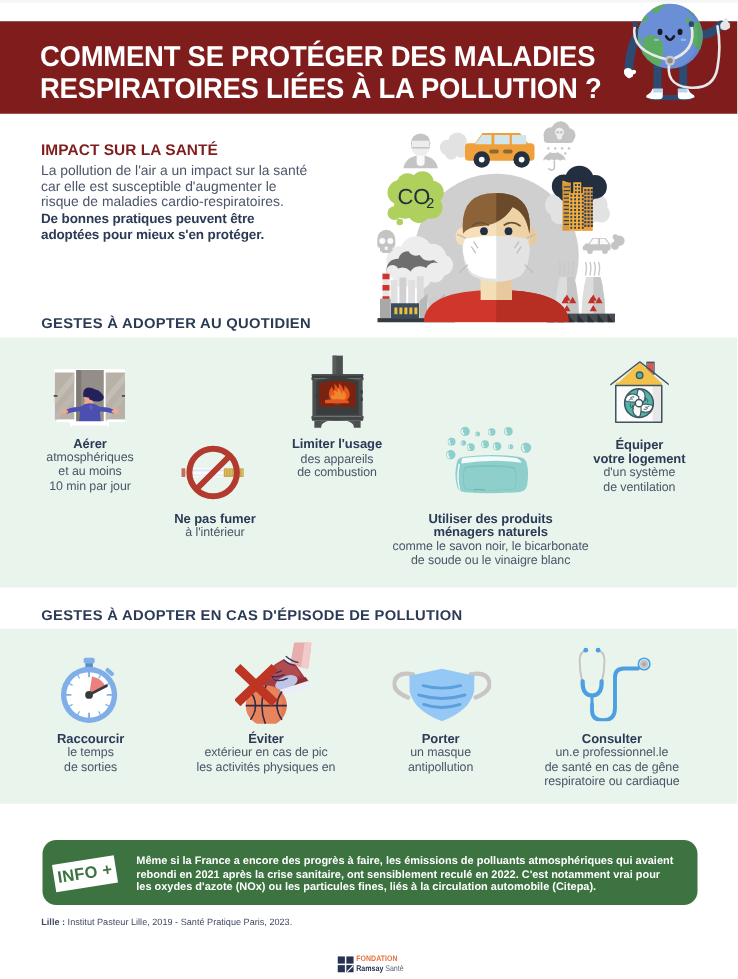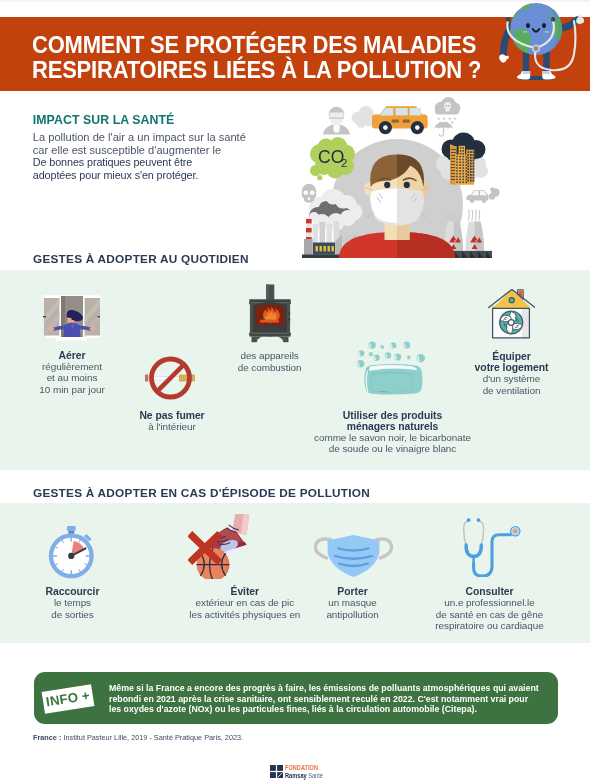--- a/index.html
+++ b/index.html
@@ -6,33 +6,33 @@
   html,body{margin:0;padding:0;}
   body{
     width:590px;height:783px;overflow:hidden;background:#ffffff;
     font-family:"Liberation Sans",sans-serif;
     -webkit-font-smoothing:antialiased;
   }
   .page{position:relative;width:590px;height:783px;background:#fff;}
   .topstrip{position:absolute;left:0;top:0;width:590px;height:2px;background:#f4f4f4;}
 
   
-  .banner{position:absolute;left:0;top:17px;width:590px;height:74px;background:#c2410c;}
+  .banner{position:absolute;left:0;top:17px;width:590px;height:74px;background:#7f1d1d;}
   .banner-title{
     position:absolute;left:32px;top:16px;width:500px;white-space:nowrap;
     color:#ffffff;font-weight:700;font-size:23px;line-height:24.6px;transform:scaleX(0.955);transform-origin:left top;
     letter-spacing:-0.2px;
   }
   .globe{position:absolute;left:490px;top:-1px;width:100px;height:92px;overflow:visible;}
 
   
   .impact{position:absolute;left:32.8px;top:113px;width:280px;}
-  .impact h2{margin:0 0 4.2px 0;font-size:12.35px;font-weight:700;color:#0f766e;letter-spacing:.05px;white-space:nowrap;}
+  .impact h2{margin:0 0 4.2px 0;font-size:12.35px;font-weight:700;color:#7f1d1d;letter-spacing:.05px;white-space:nowrap;}
   .impact p{margin:0;font-size:11.1px;line-height:12.6px;color:#4A5568;white-space:nowrap;}
-  .impact p.bold{font-weight:400;color:#2B3A55;font-size:10.8px;letter-spacing:-0.1px;}
+  .impact p.bold{font-weight:700;color:#2B3A55;font-size:10.8px;letter-spacing:-0.1px;}
 
   .hero{position:absolute;left:288px;top:96px;width:302px;height:162px;overflow:hidden;}
 
   
   .sec-head{position:absolute;left:32.8px;font-size:11.3px;font-weight:700;color:#2B3A55;letter-spacing:.22px;white-space:nowrap;transform:scaleX(1.045);transform-origin:left top;}
   .band{position:absolute;left:0;width:590px;background:#E9F4ED;}
 
   .card{position:absolute;text-align:center;}
   .card .t{font-size:10.4px;font-weight:700;color:#2B3A55;line-height:11.3px;letter-spacing:-0.05px;}
   .card .s{font-size:9.92px;font-weight:400;color:#4A5568;line-height:11.3px;letter-spacing:-0.05px;}
@@ -124,20 +124,21 @@
       <rect x="61" y="18" width="4.2" height="4.6" rx="1.7" fill="#2C4A72"></rect>
       <circle cx="46" cy="49.5" r="4" fill="#C8C8C8"></circle>
       <circle cx="46" cy="49.5" r="2.2" fill="#8C8C8C"></circle>
     </g>
   </svg>
 
   <div class="impact">
     <h2>IMPACT SUR LA SANTÉ</h2>
     <p>La pollution de l'air a un impact sur la santé</p>
     <p>car elle est susceptible d'augmenter le</p>
+    <p>risque de maladies cardio-respiratoires.</p>
     <p class="bold">De bonnes pratiques peuvent être</p>
     <p class="bold">adoptées pour mieux s'en protéger.</p>
   </div>
 
   <div class="hero">
     <svg width="302" height="162" viewBox="0 0 302 162" xmlns="http://www.w3.org/2000/svg">
       <defs>
         <clipPath id="heroClip">
             <rect x="0" y="0" width="302" height="162"></rect>
           </clipPath>
@@ -475,21 +476,21 @@
         </g>
       </g>
     </svg>
   </div>
 
   <div class="sec-head" style="top:253px">GESTES À ADOPTER AU QUOTIDIEN</div>
   <div class="band" style="top:270px;height:200px"></div>
   <div id="sec1-cards">
       <div class="card" style="left: 0px; width: 144px; top: 349.8px;">
         <div class="t">Aérer</div>
-        <div class="s">régulièrement</div>
+        <div class="s">atmosphériques</div>
         <div class="s">et au moins</div>
         <div class="s">10 min par jour</div>
       </div>
       <div style="position: absolute; left: 43px; top: 295px; width: 57px; height: 47px;"><svg viewBox="0 0 57 47" width="57" height="47" xmlns="http://www.w3.org/2000/svg">
           <rect x="0" y="0.3" width="57" height="42.3" fill="#FFFFFF"></rect>
           <rect x="18" y="1" width="22" height="41.5" fill="#938F88"></rect>
           <rect x="18" y="1" width="4" height="41.5" fill="#7E7A73"></rect>
           <g>
             <rect x="0.8" y="3" width="15.6" height="37.5" fill="#B7B1A8"></rect>
             <path d="M0.8 22 L16.4 3 v7 L0.8 29z" fill="#C3BDB4"></path>
@@ -533,20 +534,21 @@
               <rect x="41.6" y="20.3" width="1" height="5.4"></rect>
               <rect x="43.8" y="20.3" width="1" height="5.4"></rect>
               <rect x="46" y="20.3" width="1" height="5.4"></rect>
               <rect x="48.2" y="20.3" width="1" height="5.4"></rect>
             </g>
           </g>
           <circle cx="25.5" cy="23" r="19" fill="none" stroke="#B23A2E" stroke-width="4.8"></circle>
           <rect x="23.2" y="5.3" width="4.6" height="35.4" rx="0.3" fill="#B23A2E" transform="rotate(45 25.5 23)"></rect>
         </svg></div>
       <div class="card" style="left: 0px; width: 539.2px; top: 350.4px;">
+        <div class="t">Limiter l'usage</div>
         <div class="s">des appareils</div>
         <div class="s">de combustion</div>
       </div>
       <div style="position: absolute; left: 248.6px; top: 283px; width: 42px; height: 60px;"><svg viewBox="0 0 42 60" width="42" height="60" xmlns="http://www.w3.org/2000/svg">
           <rect x="17.1" y="1.5" width="8.2" height="16" fill="#4C4F4F"></rect>
           <rect x="17.1" y="1.5" width="3" height="16" fill="#575B5B"></rect>
           <path d="M0.5 16.4 h41 v3.4 h-41z" fill="#3A3D3D"></path>
           <rect x="0" y="16.4" width="42" height="1.2" rx="0.6" fill="#4C4F4F"></rect>
           <path d="M0.9 19.8 h40.2 v30.4 h-40.2z" fill="#4C4F4F"></path>
           <path d="M4 22 q17-6 34 0 l0 20.6 h-34z" fill="#3A3D3D"></path>
@@ -671,21 +673,21 @@
           <path d="M23.25 49.20 L23.25 45.70" stroke="#7FAEE8" stroke-width="1.50" stroke-linecap="round"></path>
           <path d="M14.10 46.75 L15.45 44.41" stroke="#7FAEE8" stroke-width="1.00" stroke-linecap="round"></path>
           <path d="M7.40 40.05 L9.74 38.70" stroke="#7FAEE8" stroke-width="1.00" stroke-linecap="round"></path>
           <path d="M4.95 30.90 L8.45 30.90" stroke="#7FAEE8" stroke-width="1.50" stroke-linecap="round"></path>
           <path d="M7.40 21.75 L9.74 23.10" stroke="#7FAEE8" stroke-width="1.00" stroke-linecap="round"></path>
           <path d="M14.10 15.05 L15.45 17.39" stroke="#7FAEE8" stroke-width="1.00" stroke-linecap="round"></path>
           <path d="M23.25 30.9 L25.6 16.1 A15.0 15.0 0 0 1 36.5 24.2 Z" fill="#E8817F"></path>
           <path d="M23.25 30.9 L37.3 23.6" stroke="#3A3A3A" stroke-width="2.1" stroke-linecap="round"></path>
           <circle cx="23.25" cy="30.9" r="3.1" fill="#3A3A3A"></circle>
         </svg></div>
-      <div class="card" style="left: 0px; width: 425.6px; top: 586px; margin-left: 32px;">
+      <div class="card" style="left: 0px; width: 425.6px; top: 586px;">
         <div class="t">Éviter</div>
         <div class="s">extérieur en cas de pic</div>
         <div class="s">les activités physiques en</div>
       </div>
       <div style="position: absolute; left: 188px; top: 514px; width: 62px; height: 65px;"><svg viewBox="0 0 62 65" width="62" height="65" xmlns="http://www.w3.org/2000/svg">
           <g transform="translate(16,6) rotate(-17 24 26)">
             <g transform="rotate(30 38 17)">
               <path d="M30.2 -4 h13.6 q1.6 12 2 21 h-14.6q-0.6-10 -1-21z" fill="#E8AEAE"></path>
               <path d="M38.4 -4 h5.4 q1.6 12 2 21 h-5.6q-0.8-10 -1.8-21z" fill="#F3CACA"></path>
             </g>
@@ -759,21 +761,21 @@
       <span>INFO +</span>
     </div>
     <div class="info-text">
       <div>Même si la France a encore des progrès à faire, les émissions de polluants atmosphériques qui avaient</div>
       <div>rebondi en 2021 après la crise sanitaire, ont sensiblement reculé en 2022. C'est notamment vrai pour</div>
       <div>les oxydes d'azote (NOx) ou les particules fines, liés à la circulation automobile (Citepa).</div>
     </div>
   </div>
 
   <div class="source">
-    <b>France :</b>
+    <b>Lille :</b>
     <span>Institut Pasteur Lille, 2019 - Santé Pratique Paris, 2023.</span>
   </div>
 
   <div class="logo">
     <svg class="logo-mark" viewBox="0 0 13 13" xmlns="http://www.w3.org/2000/svg">
       <rect x="0" y="0" width="5.9" height="5.9" fill="#253252"></rect>
       <rect x="7.1" y="0" width="5.9" height="5.9" fill="#253252"></rect>
       <rect x="0" y="7.1" width="5.9" height="5.9" fill="#253252"></rect>
       <rect x="7.1" y="7.1" width="5.9" height="5.9" fill="#253252"></rect>
       <path d="M7.6 12.5 L12.5 7.6" stroke="#FFFFFF" stroke-width="0.85"></path>

